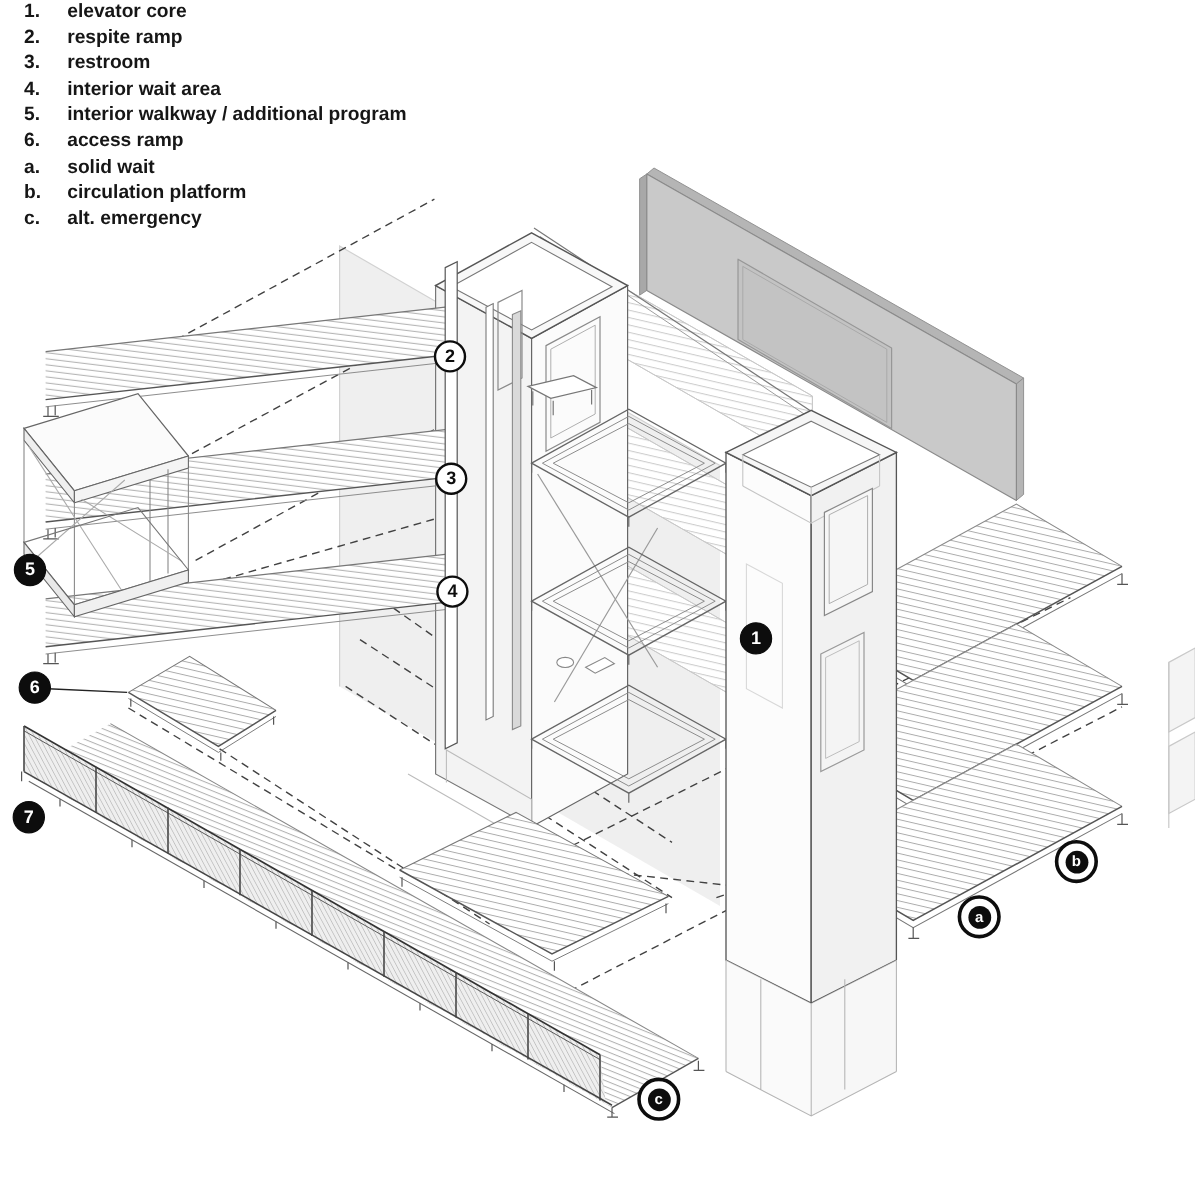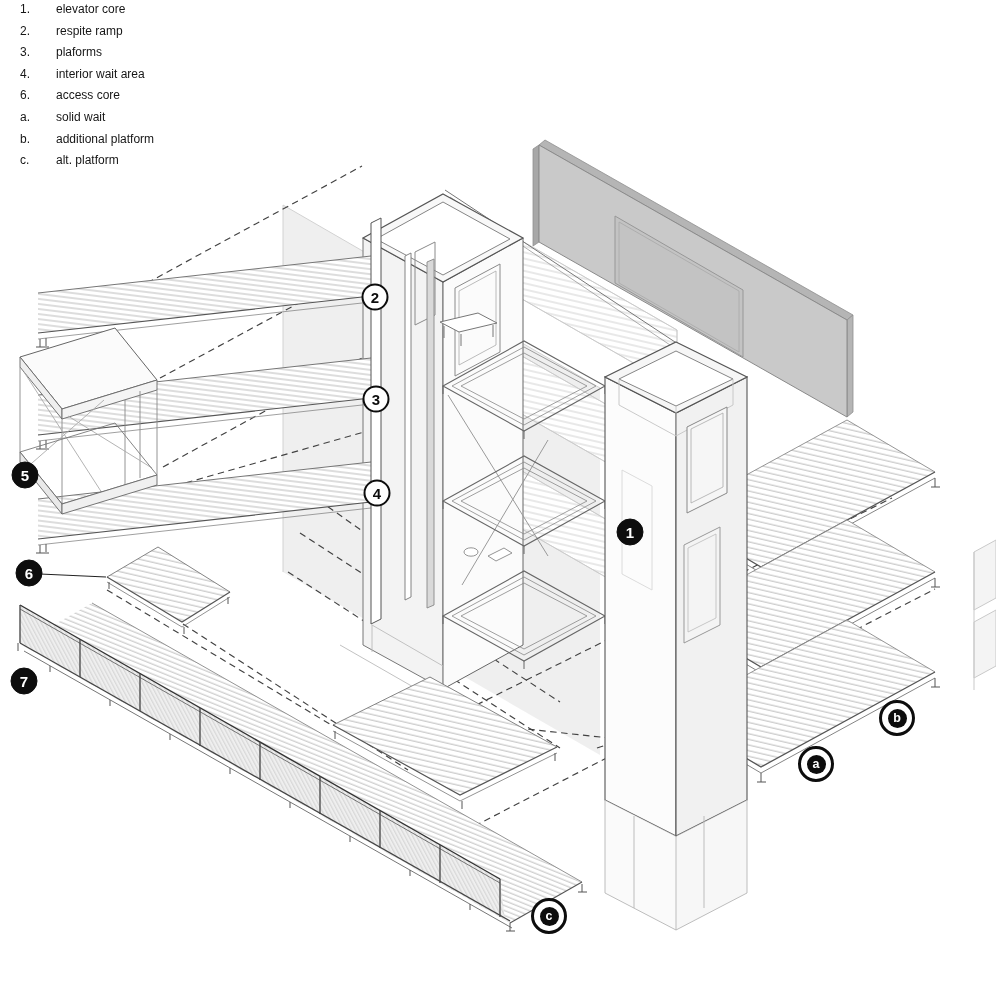--- a/index.html
+++ b/index.html
@@ -1,20 +1,20 @@
 <!DOCTYPE html>
 <html><head>
 <meta charset="utf-8">
 <style>
   html,body{margin:0;padding:0;background:#ffffff;}
   #stage{position:relative;width:996px;height:996px;background:#fff;overflow:hidden;
          font-family:"Liberation Sans", sans-serif;}
   #drawing{position:absolute;left:0;top:0;}
   
-  #legend{position:absolute;left:20px;top:-1px;color:#161616;font-size:12px;line-height:21.6px;}
+  #legend{position:absolute;left:20px;top:-1px;color:#161616;font-size:16px;line-height:21.6px;font-weight:bold;}
   .leg-row{white-space:nowrap;}
   .leg-num{display:inline-block;width:36px;}
   
   .marker{position:absolute;transform:translate(-50%,-50%);display:flex;align-items:center;justify-content:center;
           border-radius:50%;font-weight:700;box-sizing:border-box;}
   .marker.outline{width:27px;height:27px;background:#fff;border:2.6px solid #0d0d0d;color:#0d0d0d;font-size:15px;}
   .marker.solid{width:27px;height:27px;background:#0d0d0d;color:#fff;border:1px solid #0d0d0d;font-size:15px;}
   .marker.ring{width:36px;height:36px;background:#fff;border:3px solid #0d0d0d;}
   .marker.ring .inner{width:19px;height:19px;border-radius:50%;background:#0d0d0d;color:#fff;
           display:flex;align-items:center;justify-content:center;font-size:12.5px;font-weight:700;}
@@ -281,26 +281,27 @@
       <polygon points="20,452 62,504 62,514 20,462" fill="#e9e9e9" stroke="#666" stroke-width="0.9"></polygon>
       <polygon points="62,504 157,475 157,485 62,514" fill="#f0f0f0" stroke="#666" stroke-width="0.9"></polygon>
     </g>
 
     <line x1="40" y1="574" x2="106" y2="577" stroke="#222" stroke-width="1.2"></line>
   </svg>
 
   <div id="legend">
     <div class="leg-row"><span class="leg-num">1.</span><span>elevator core</span></div>
     <div class="leg-row"><span class="leg-num">2.</span><span>respite ramp</span></div>
-    <div class="leg-row"><span class="leg-num">3.</span><span>plaforms</span></div>
+    <div class="leg-row"><span class="leg-num">3.</span><span>restroom</span></div>
     <div class="leg-row"><span class="leg-num">4.</span><span>interior wait area</span></div>
-    <div class="leg-row"><span class="leg-num">6.</span><span>access core</span></div>
+    <div class="leg-row"><span class="leg-num">5.</span><span>interior walkway / additional program</span></div>
+    <div class="leg-row"><span class="leg-num">6.</span><span>access ramp</span></div>
     <div class="leg-row"><span class="leg-num">a.</span><span>solid wait</span></div>
-    <div class="leg-row"><span class="leg-num">b.</span><span>additional platform</span></div>
-    <div class="leg-row"><span class="leg-num">c.</span><span>alt. platform</span></div>
+    <div class="leg-row"><span class="leg-num">b.</span><span>circulation platform</span></div>
+    <div class="leg-row"><span class="leg-num">c.</span><span>alt. emergency</span></div>
   </div>
 
   <div class="marker solid" style="left:630px;top:532px;">1</div>
   <div class="marker outline" style="left:375px;top:297px;">2</div>
   <div class="marker outline" style="left:376px;top:399px;">3</div>
   <div class="marker outline" style="left:377px;top:493px;">4</div>
   <div class="marker solid" style="left:25px;top:475px;">5</div>
   <div class="marker solid" style="left:29px;top:573px;">6</div>
   <div class="marker solid" style="left:24px;top:681px;">7</div>
   <div class="marker ring" style="left:816px;top:764px;">

